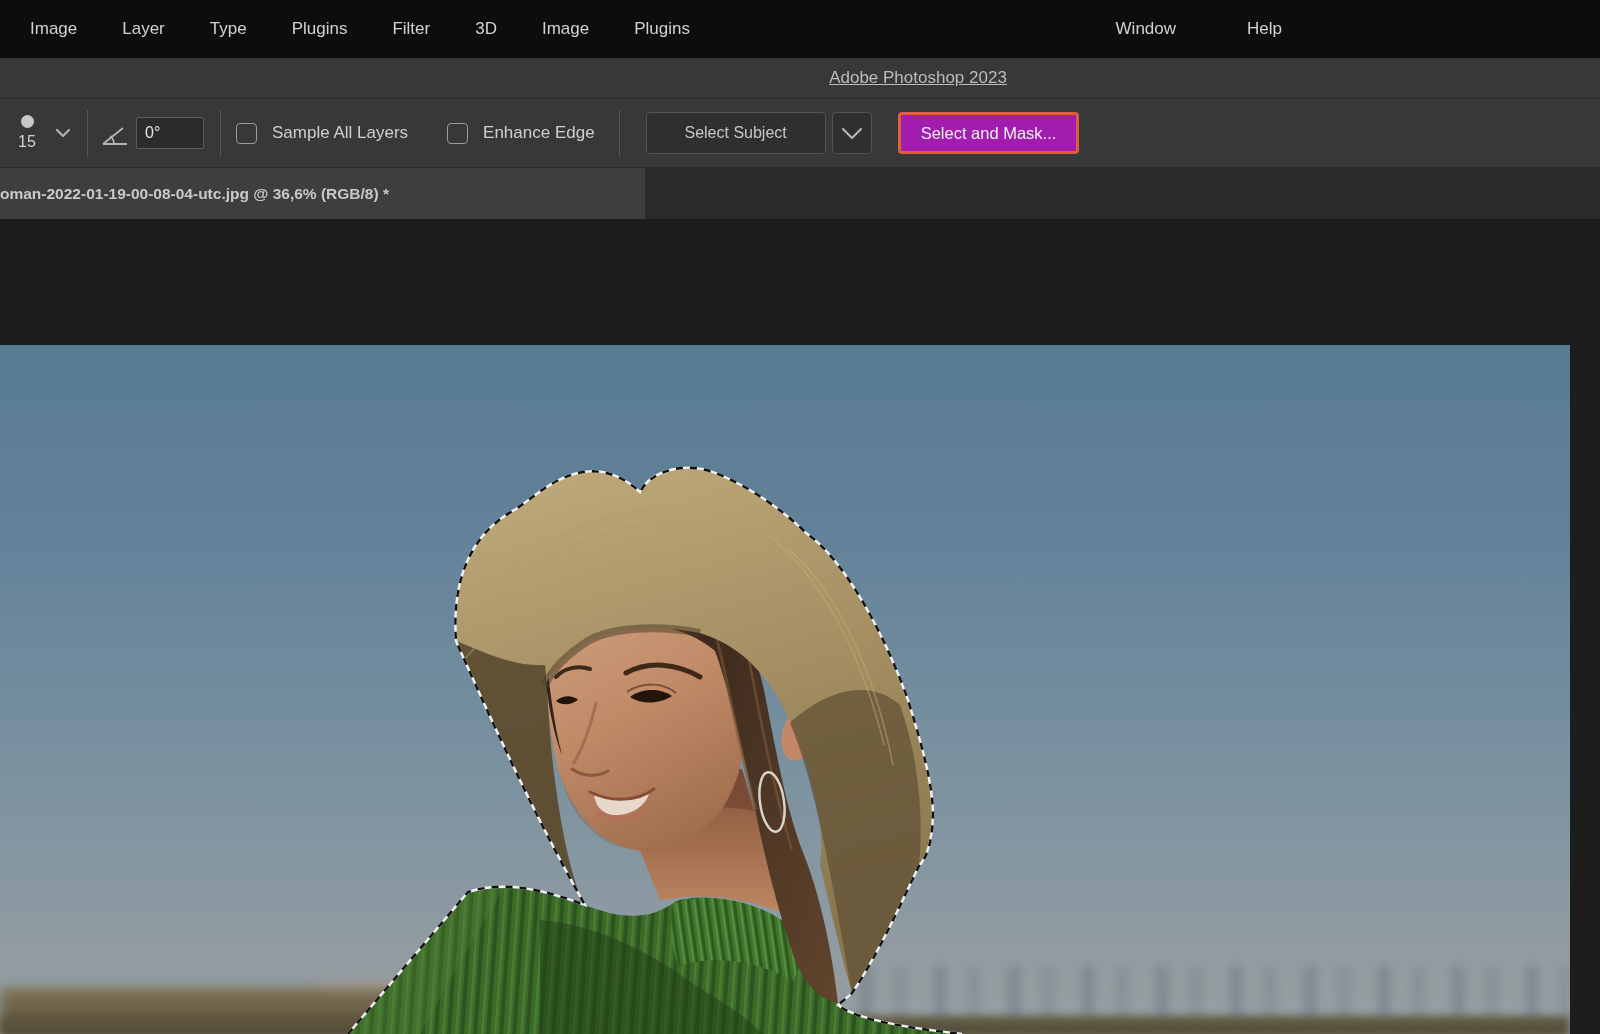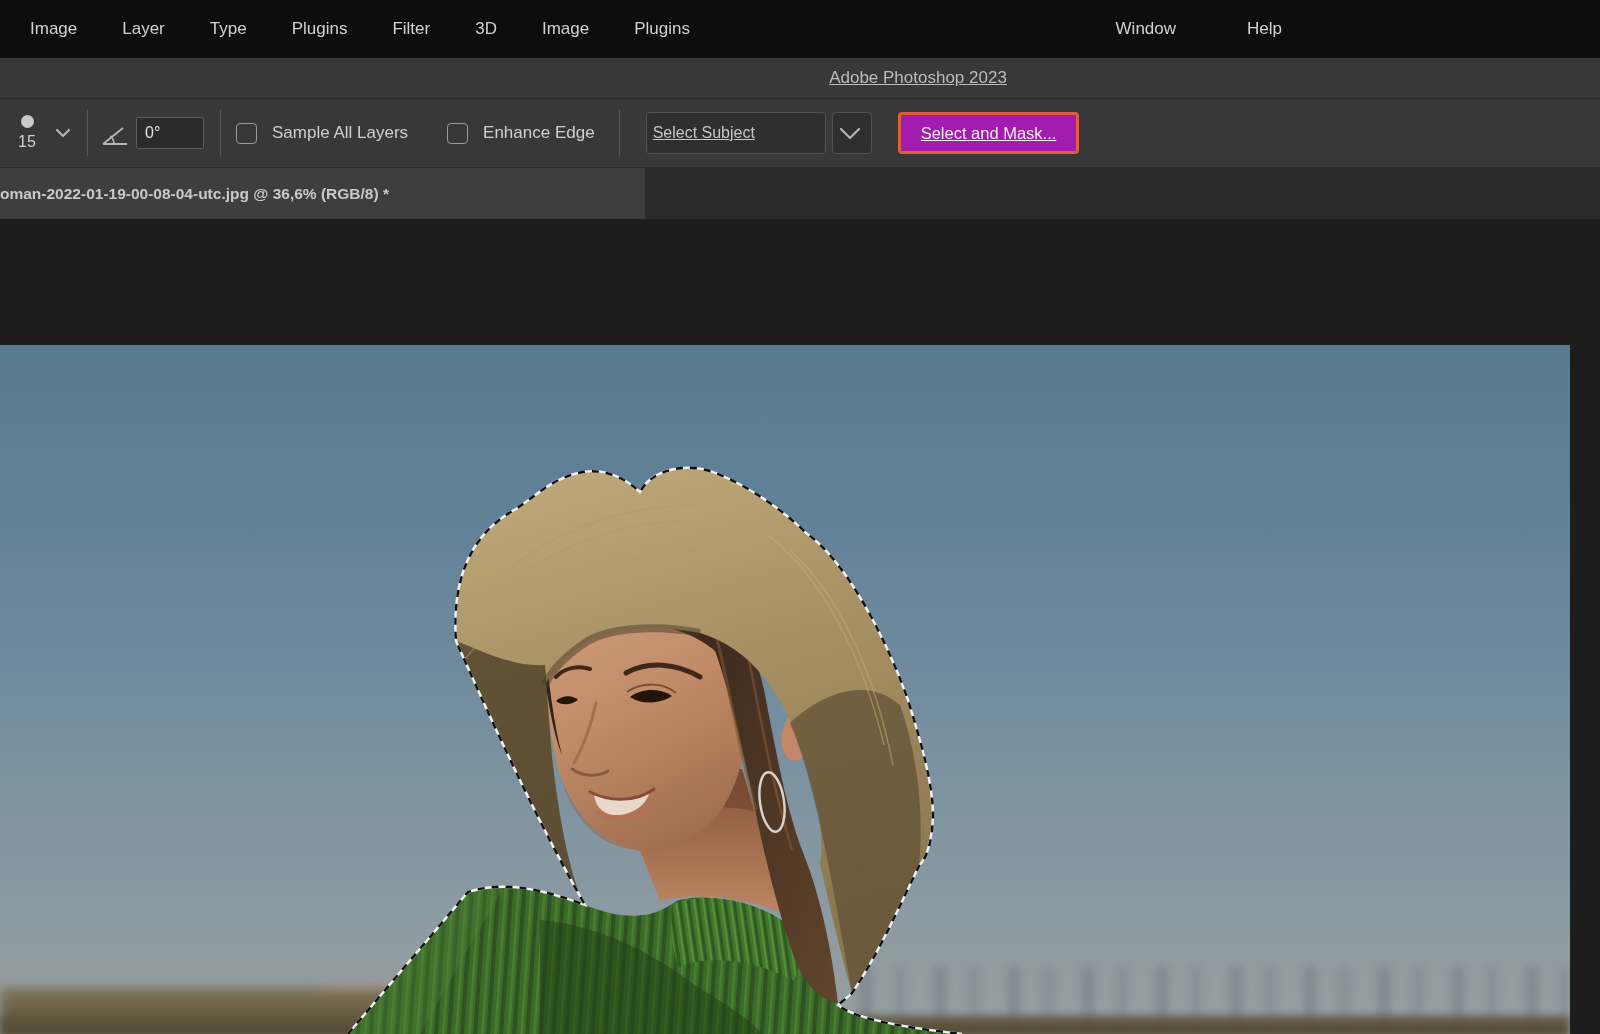--- a/index.html
+++ b/index.html
@@ -41,23 +41,23 @@
   .angle-icon{margin:6px 6px 0 12px;flex:0 0 auto;}
   .angle-input{
     width:58px;height:30px;background:#2b2b2b;border:1px solid #5c5c5c;border-radius:2px;
     color:#e3e3e3;font-size:16px;font-family:"Liberation Sans",sans-serif;
     padding:0 0 0 8px;margin-right:16px;outline:none;
   }
   .checkbox-row{display:flex;align-items:center;gap:15px;margin-left:15px;margin-right:24px;cursor:default;justify-content:center;}
   .cb-box{width:19px;height:19px;border:1.5px solid #9b9b9b;border-radius:4px;background:transparent;flex:0 0 auto;cursor:pointer;}
   .cb-label{font-size:17px;color:#cfcfcf;white-space:nowrap;}
   .btn{
-    display:flex;align-items:center;justify-content:flex-start;
+    display:flex;align-items:center;justify-content:center;
     background:#2f2f2f;border:1px solid #535353;border-radius:4px;
-    color:#c6c6c6;font-size:16px;font-family:"Liberation Sans",sans-serif;cursor:pointer;text-decoration:underline;
+    color:#c6c6c6;font-size:16px;font-family:"Liberation Sans",sans-serif;cursor:pointer;
   }
   .select-subject-btn{width:180px;height:42px;margin-left:26px;}
   .subject-chevron-btn{width:40px;height:42px;margin-left:6px;}
   .select-mask-btn{
     height:42px;padding:0 20px;margin-left:26px;
     background:#a21caf;color:#efefef;font-size:16.5px;
     border:3px solid #de5f3b;border-radius:4px;
   }
 
   

